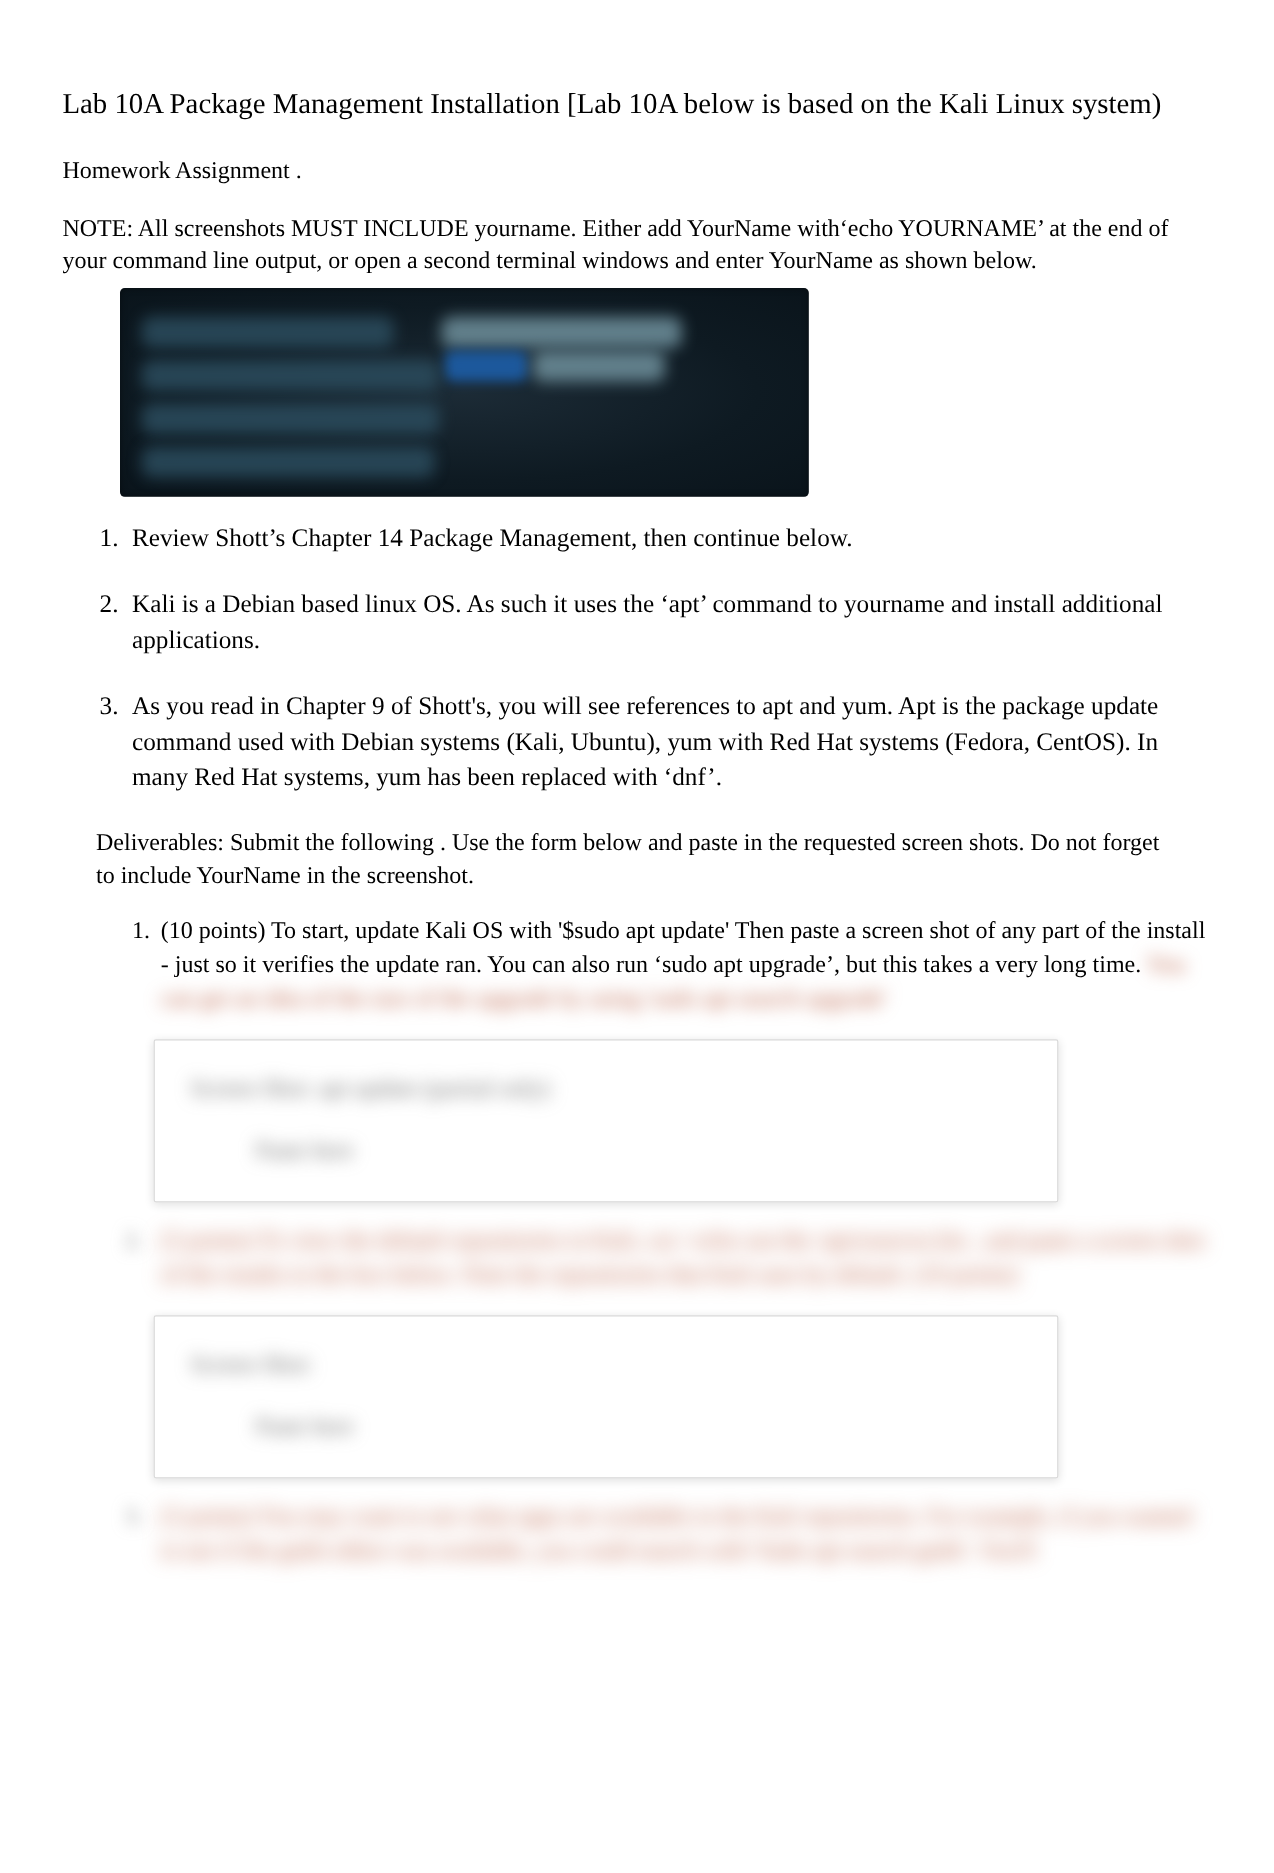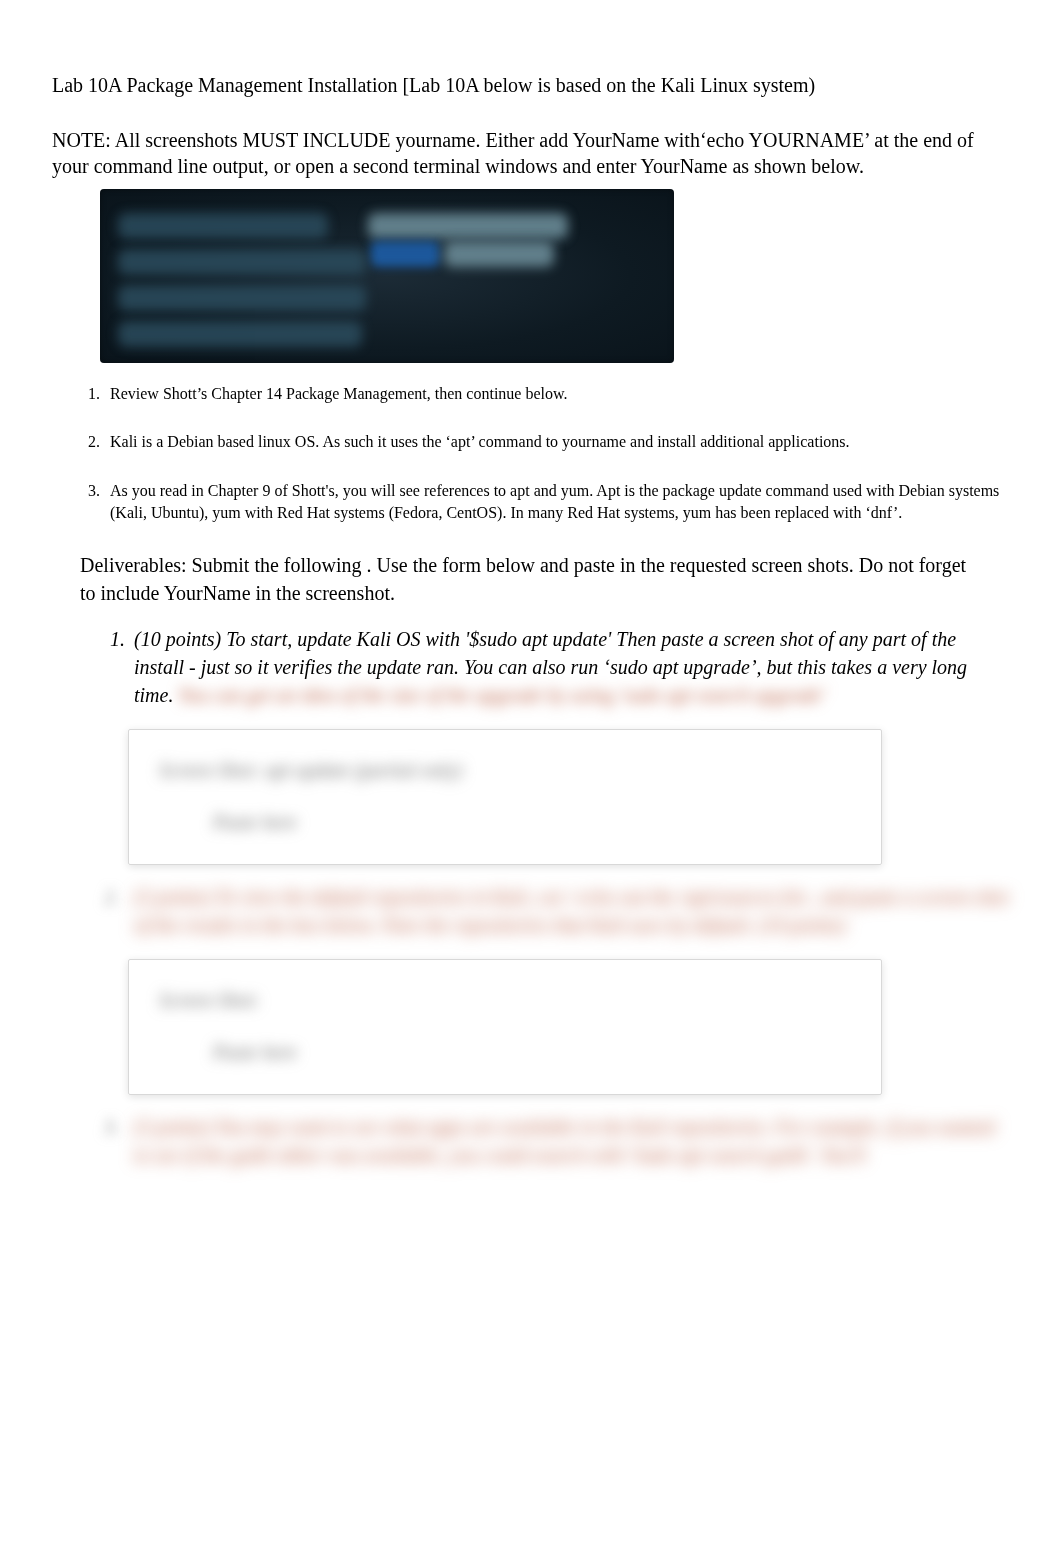--- a/index.html
+++ b/index.html
@@ -7,21 +7,21 @@
     padding: 0;
     background: #fff;
     font-family: "Times New Roman", Times, serif;
     color: #000;
     width: 1062px;
   }
   .page {
     padding: 74px 52px 40px 52px;
   }
   .title {
-    font-size: 20px;
+    font-size: 24px;
     margin-bottom: 30px;
   }
   .subtitle {
     font-size: 20px;
     margin-bottom: 24px;
   }
   .note {
     font-size: 20px;
     line-height: 1.3;
     margin-bottom: 10px;
@@ -45,41 +45,40 @@
     opacity: 0.9;
   }
   .blur-blue { background:#1d5ea8; }
   .blur-light { background:#6a8a96; }
   .ol-top {
     list-style: decimal;
     padding-left: 52px;
     margin: 18px 0 24px 0;
   }
   .ol-top > li {
-    font-size: 16px;
+    font-size: 21px;
     line-height: 1.4;
     padding-left: 6px;
     margin-bottom: 26px;
   }
   .deliverables {
     font-size: 20px;
     line-height: 1.4;
     margin: 4px 28px 18px 28px;
   }
   .ol-deliv {
     list-style: decimal;
     padding-left: 78px;
     margin: 0;
   }
   .ol-deliv > li {
     font-size: 20px;
     line-height: 1.4;
     margin-bottom: 18px;
     padding-left: 4px;
-    font-style: italic;
   }
   .ol-deliv > li::marker { color:#000; }
   .blurred-text {
     filter: blur(7px);
     color: #b85c40;
     display:inline;
   }
   .answer-box {
     margin: 20px 0 18px -6px;
     border: 1px solid #d8d8d8;
@@ -109,20 +108,21 @@
     font-size:20px;
   }
 </style>
 </head>
 <body>
 
 <div class="page">
 
   <div class="title">Lab 10A Package Management Installation [Lab 10A below is based on the Kali Linux system)</div>
 
+  <div class="subtitle"> Homework Assignment  .</div>
 
   <div class="note">            NOTE:  All screenshots MUST INCLUDE yourname.  Either add YourName with‘echo YOURNAME’ at the end of your command line output, or open a second terminal windows and enter YourName as shown below.</div>
 
   <div class="terminal-wrap">
     <div class="blur-line" style="top:24px;left:18px;width:210px;"></div>
     <div class="blur-line blur-light" style="top:24px;left:268px;width:200px;"></div>
     <div class="blur-line blur-blue" style="top:52px;left:270px;width:70px;filter:blur(5px);"></div>
     <div class="blur-line blur-light" style="top:52px;left:344px;width:110px;"></div>
     <div class="blur-line" style="top:60px;left:18px;width:248px;"></div>
     <div class="blur-line" style="top:96px;left:18px;width:248px;"></div>

